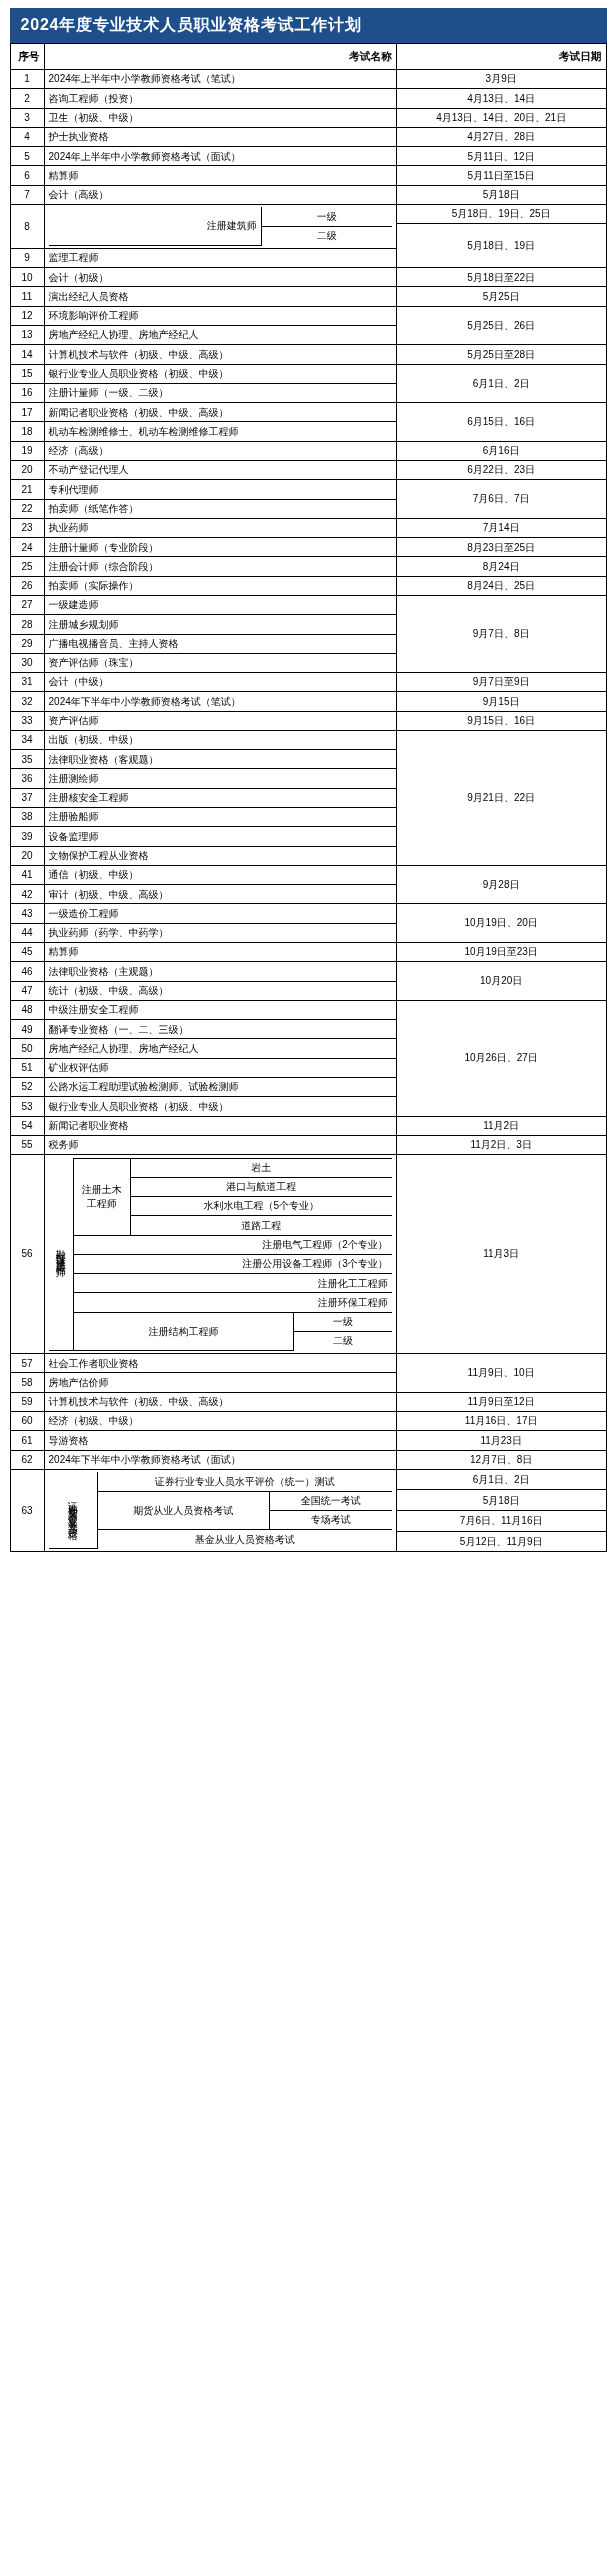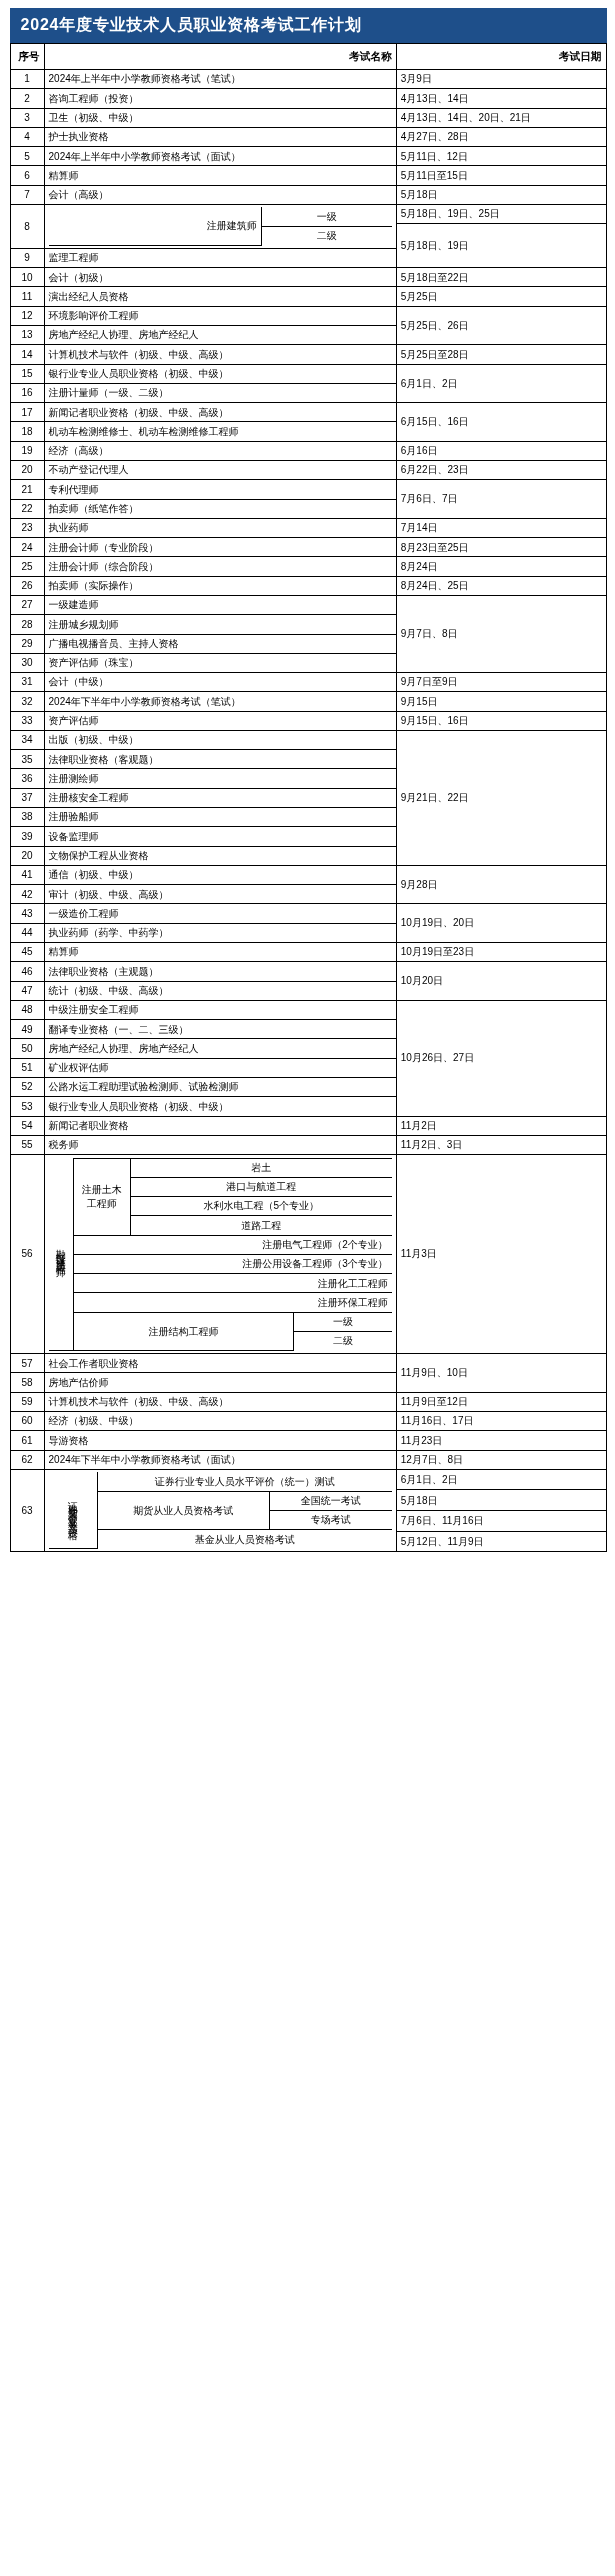--- a/index.html
+++ b/index.html
@@ -56,21 +56,21 @@
   }
   .c-date {
     width: 197px;
     text-align: left;
     padding-left: 6.3px;
   }
   td.num {
     text-align: center;
   }
   td.date {
-    text-align: left;
+    text-align: center;
     padding-left: 6.3px;
   }
   
   table.sub {
     width: 100%;
     border-collapse: collapse;
     table-layout: fixed;
   }
   table.sub td {
     border: 0.8px solid #000000;
@@ -270,21 +270,21 @@
         <td>拍卖师（纸笔作答）</td>
       </tr>
 
       <tr>
         <td class="num">23</td>
         <td>执业药师</td>
         <td class="date">7月14日</td>
       </tr>
       <tr>
         <td class="num">24</td>
-        <td>注册会计师（专业阶段）</td>
+        <td>注册计量师（专业阶段）</td>
         <td class="date">8月23日至25日</td>
       </tr>
       <tr>
         <td class="num">25</td>
         <td>注册会计师（综合阶段）</td>
         <td class="date">8月24日</td>
       </tr>
       <tr>
         <td class="num">26</td>
         <td>拍卖师（实际操作）</td>

